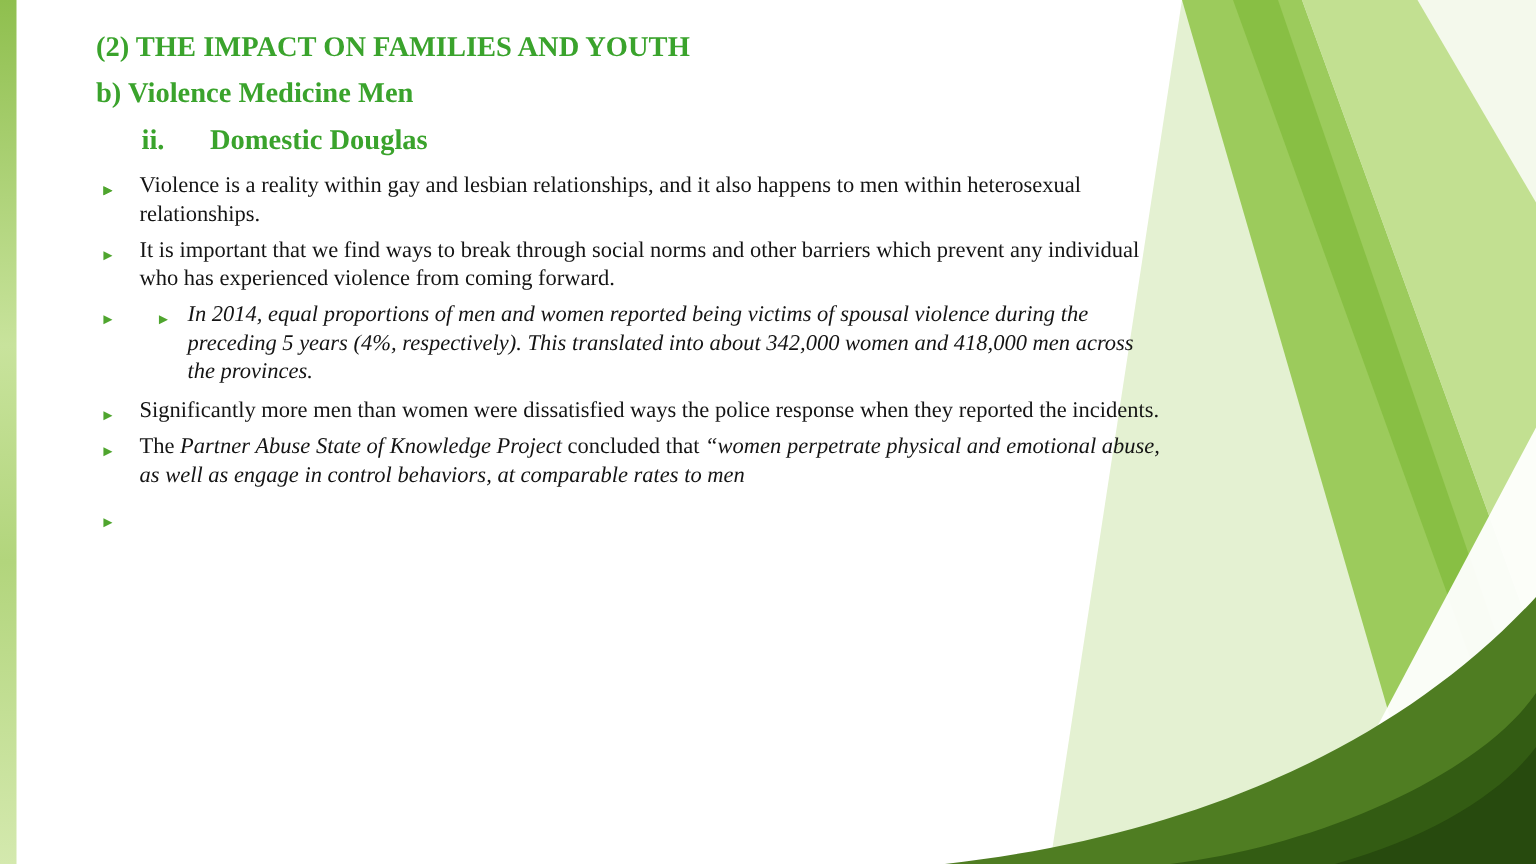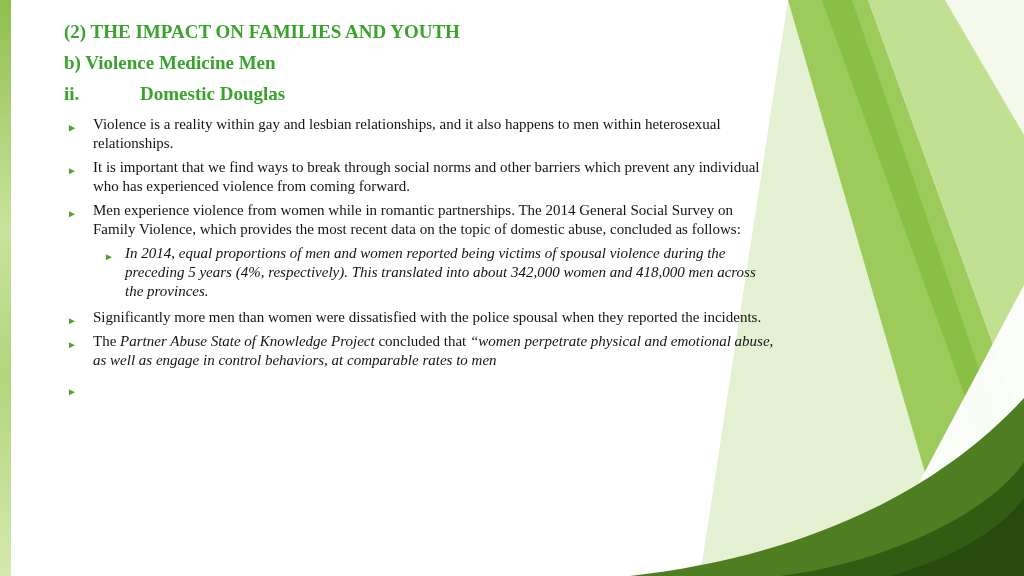--- a/index.html
+++ b/index.html
@@ -26,21 +26,21 @@
     position: absolute; left: 64px; top: 16px;
     width: 712px; z-index: 3;
   }
   .title {
     color: var(--title-green, #3aa32c);
     font-weight: 700;
     font-size: 19px;
     line-height: 31px;
     margin: 0;
   }
-  .title-row3 .num { display: inline-block; width: 76px; }
+  .title-row3 .num { display: inline-block; width: 76px; text-align: center; }
   .bullets { margin-top: 6px; }
   .bullet {
     position: relative;
     padding-left: 29px;
     margin-bottom: 5px;
     font-size: 15px;
     line-height: 19px;
   }
   .bullet .marker {
     position: absolute; left: 3px; top: 3px;
@@ -73,19 +73,19 @@
 <div class="content">
   <div class="title">(2) THE IMPACT ON FAMILIES AND YOUTH</div>
   <div class="title">b) Violence Medicine Men</div>
   <div class="title title-row3">
     <span class="num">ii.</span><span>Domestic Douglas</span>
   </div>
   <div class="bullets" id="bullet-list">
       <div class="bullet level-1"><span class="marker">►</span></div>
       <div class="bullet level-1"><span class="marker">►</span><span class="btext"><span>Violence is a reality within gay and lesbian relationships, and it also happens to men within heterosexual relationships.</span></span></div>
       <div class="bullet level-1"><span class="marker">►</span><span class="btext"><span>It is important that we find ways to break through social norms and other barriers which prevent any individual who has experienced violence from coming forward.</span></span></div>
-      <div class="bullet level-1"><span class="marker">►</span><span class="btext"><span>Men experience violence from women while in romantic partnerships. The 2014 General Social Survey on Family Violence, which provides the most recent data on the topic of domestic abuse, concluded as follows:</span></span></div>
+      <div class="bullet level-1"><span class="marker">►</span></div>
       <div class="bullet level-2"><span class="marker">►</span><span class="btext"><span class="italic">In 2014, equal proportions of men and women reported being victims of spousal violence during the preceding 5 years (4%, respectively). This translated into about 342,000 women and 418,000 men across the provinces.</span></span></div>
-      <div class="bullet level-1"><span class="marker">►</span><span class="btext"><span>Significantly more men than women were dissatisfied with the police spousal when they reported the incidents.</span></span></div>
+      <div class="bullet level-1"><span class="marker">►</span><span class="btext"><span>Significantly more men than women were dissatisfied ways the police response when they reported the incidents.</span></span></div>
       <div class="bullet level-1"><span class="marker">►</span><span class="btext"><span>The </span><span class="italic">Partner Abuse State of Knowledge Project</span><span> concluded that </span><span class="italic">“women perpetrate physical and emotional abuse, as well as engage in control behaviors, at comparable rates to men</span></span></div>
       <div class="bullet level-1 loose"><span class="marker">►</span></div>
     </div>
 </div>
 
 </body></html>

